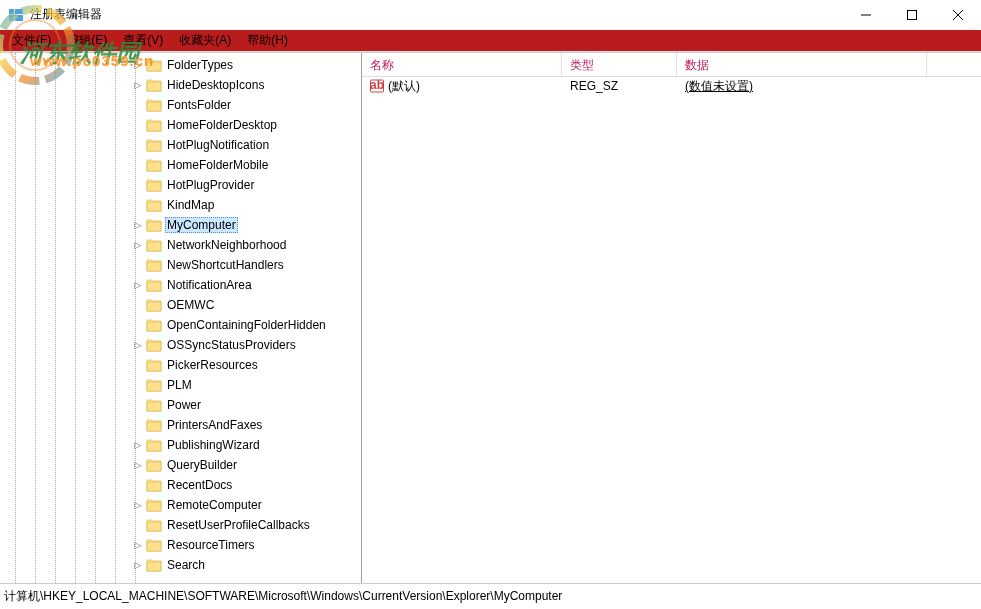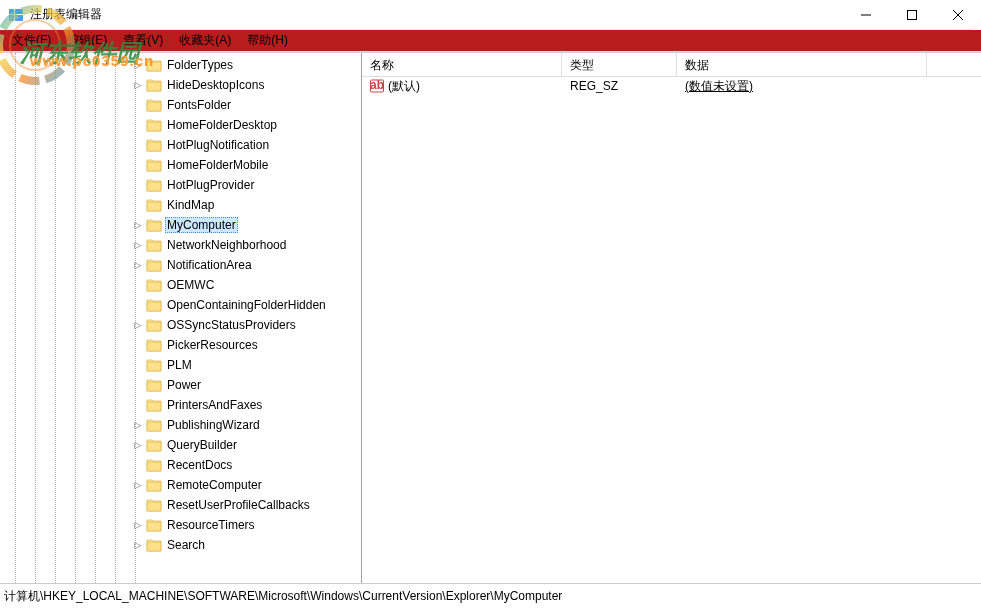--- a/index.html
+++ b/index.html
@@ -21,21 +21,21 @@
     .tree-item { display: flex; align-items: center; height: 20px; white-space: nowrap; cursor: pointer; position: relative; }
     .tree-item.selected .tree-label { background: #cce8ff; border: 1px dotted #4a90d9; padding: 0 1px; }
     .tree-label { padding: 0 2px; }
     .tree-expand { width: 16px; height: 16px; display: inline-flex; align-items: center; justify-content: center; color: #666; font-size: 10px; margin-left: 130px; }
     .tree-expand.expandable::before { content: "▷"; font-size: 9px; color: #6b6b6b; }
     .folder-icon { width: 16px; height: 14px; display: inline-block; margin-right: 3px; }
     .tree-lines { position: absolute; left: 0; top: 0; bottom: 0; width: 130px; pointer-events: none; }
     .tree-lines .vline { position: absolute; top: 0; bottom: 0; width: 1px; border-left: 1px dotted #aaa; }
     .list-panel { flex: 1; overflow: auto; }
     .list-header { display: flex; height: 24px; border-bottom: 1px solid #ddd; background: #fff; }
-    .list-header-col { padding: 4px 8px; border-right: 1px solid #e0e0e0; font-size: 12px; color: #000000; cursor: pointer; }
+    .list-header-col { padding: 4px 8px; border-right: 1px solid #e0e0e0; font-size: 12px; color: #be185d; cursor: pointer; }
     .list-row { display: flex; height: 18px; align-items: center; cursor: pointer; }
     .list-cell { padding: 1px 8px; font-size: 12px; display: flex; align-items: center; }
     .string-icon { width: 14px; height: 14px; margin-right: 4px; display: inline-block; }
     .statusbar { height: 26px; border-top: 1px solid #ccc; display: flex; align-items: center; padding: 12px 4px; font-size: 12px; background: #fff; }
     .watermark { position: absolute; top: 0; left: -10px; pointer-events: none; z-index: 1000; }
     .watermark-badge { width: 90px; height: 90px; position: relative; opacity: 0.85; }
     .watermark-text1 { position: absolute; top: 6px; right: -60px; font-size: 24px; color: #2a8c3c; font-style: italic; font-weight: bold; font-family: "KaiTi", serif; margin-top: 31px; }
     .watermark-text2 { position: absolute; top: 52px; left: 40px; font-size: 15px; color: #ff8c1a; font-weight: bold; letter-spacing: 1px; text-shadow: 0 0 2px rgba(255,140,26,0.3); }
   </style>
 </head>
@@ -184,20 +184,28 @@
         </div>
         <div class="tree-item">
           <span class="tree-expand expandable"></span>
           <span class="folder-icon"><svg width="16" height="14" viewBox="0 0 16 14">
               <path d="M1 2 L6 2 L7 3 L15 3 L15 13 L1 13 Z" fill="#ffe9a2" stroke="#d9b84a" stroke-width="0.7"></path>
               <path d="M1 4 L15 4 L15 13 L1 13 Z" fill="#ffe08a" stroke="#d9b84a" stroke-width="0.7"></path>
             </svg></span>
           <span class="tree-label">NetworkNeighborhood</span>
         </div>
         <div class="tree-item">
+          <span class="tree-expand"></span>
+          <span class="folder-icon"><svg width="16" height="14" viewBox="0 0 16 14">
+              <path d="M1 2 L6 2 L7 3 L15 3 L15 13 L1 13 Z" fill="#ffe9a2" stroke="#d9b84a" stroke-width="0.7"></path>
+              <path d="M1 4 L15 4 L15 13 L1 13 Z" fill="#ffe08a" stroke="#d9b84a" stroke-width="0.7"></path>
+            </svg></span>
+          <span class="tree-label">NewShortcutHandlers</span>
+        </div>
+        <div class="tree-item">
           <span class="tree-expand expandable"></span>
           <span class="folder-icon"><svg width="16" height="14" viewBox="0 0 16 14">
               <path d="M1 2 L6 2 L7 3 L15 3 L15 13 L1 13 Z" fill="#ffe9a2" stroke="#d9b84a" stroke-width="0.7"></path>
               <path d="M1 4 L15 4 L15 13 L1 13 Z" fill="#ffe08a" stroke="#d9b84a" stroke-width="0.7"></path>
             </svg></span>
           <span class="tree-label">NotificationArea</span>
         </div>
         <div class="tree-item">
           <span class="tree-expand"></span>
           <span class="folder-icon"><svg width="16" height="14" viewBox="0 0 16 14">

